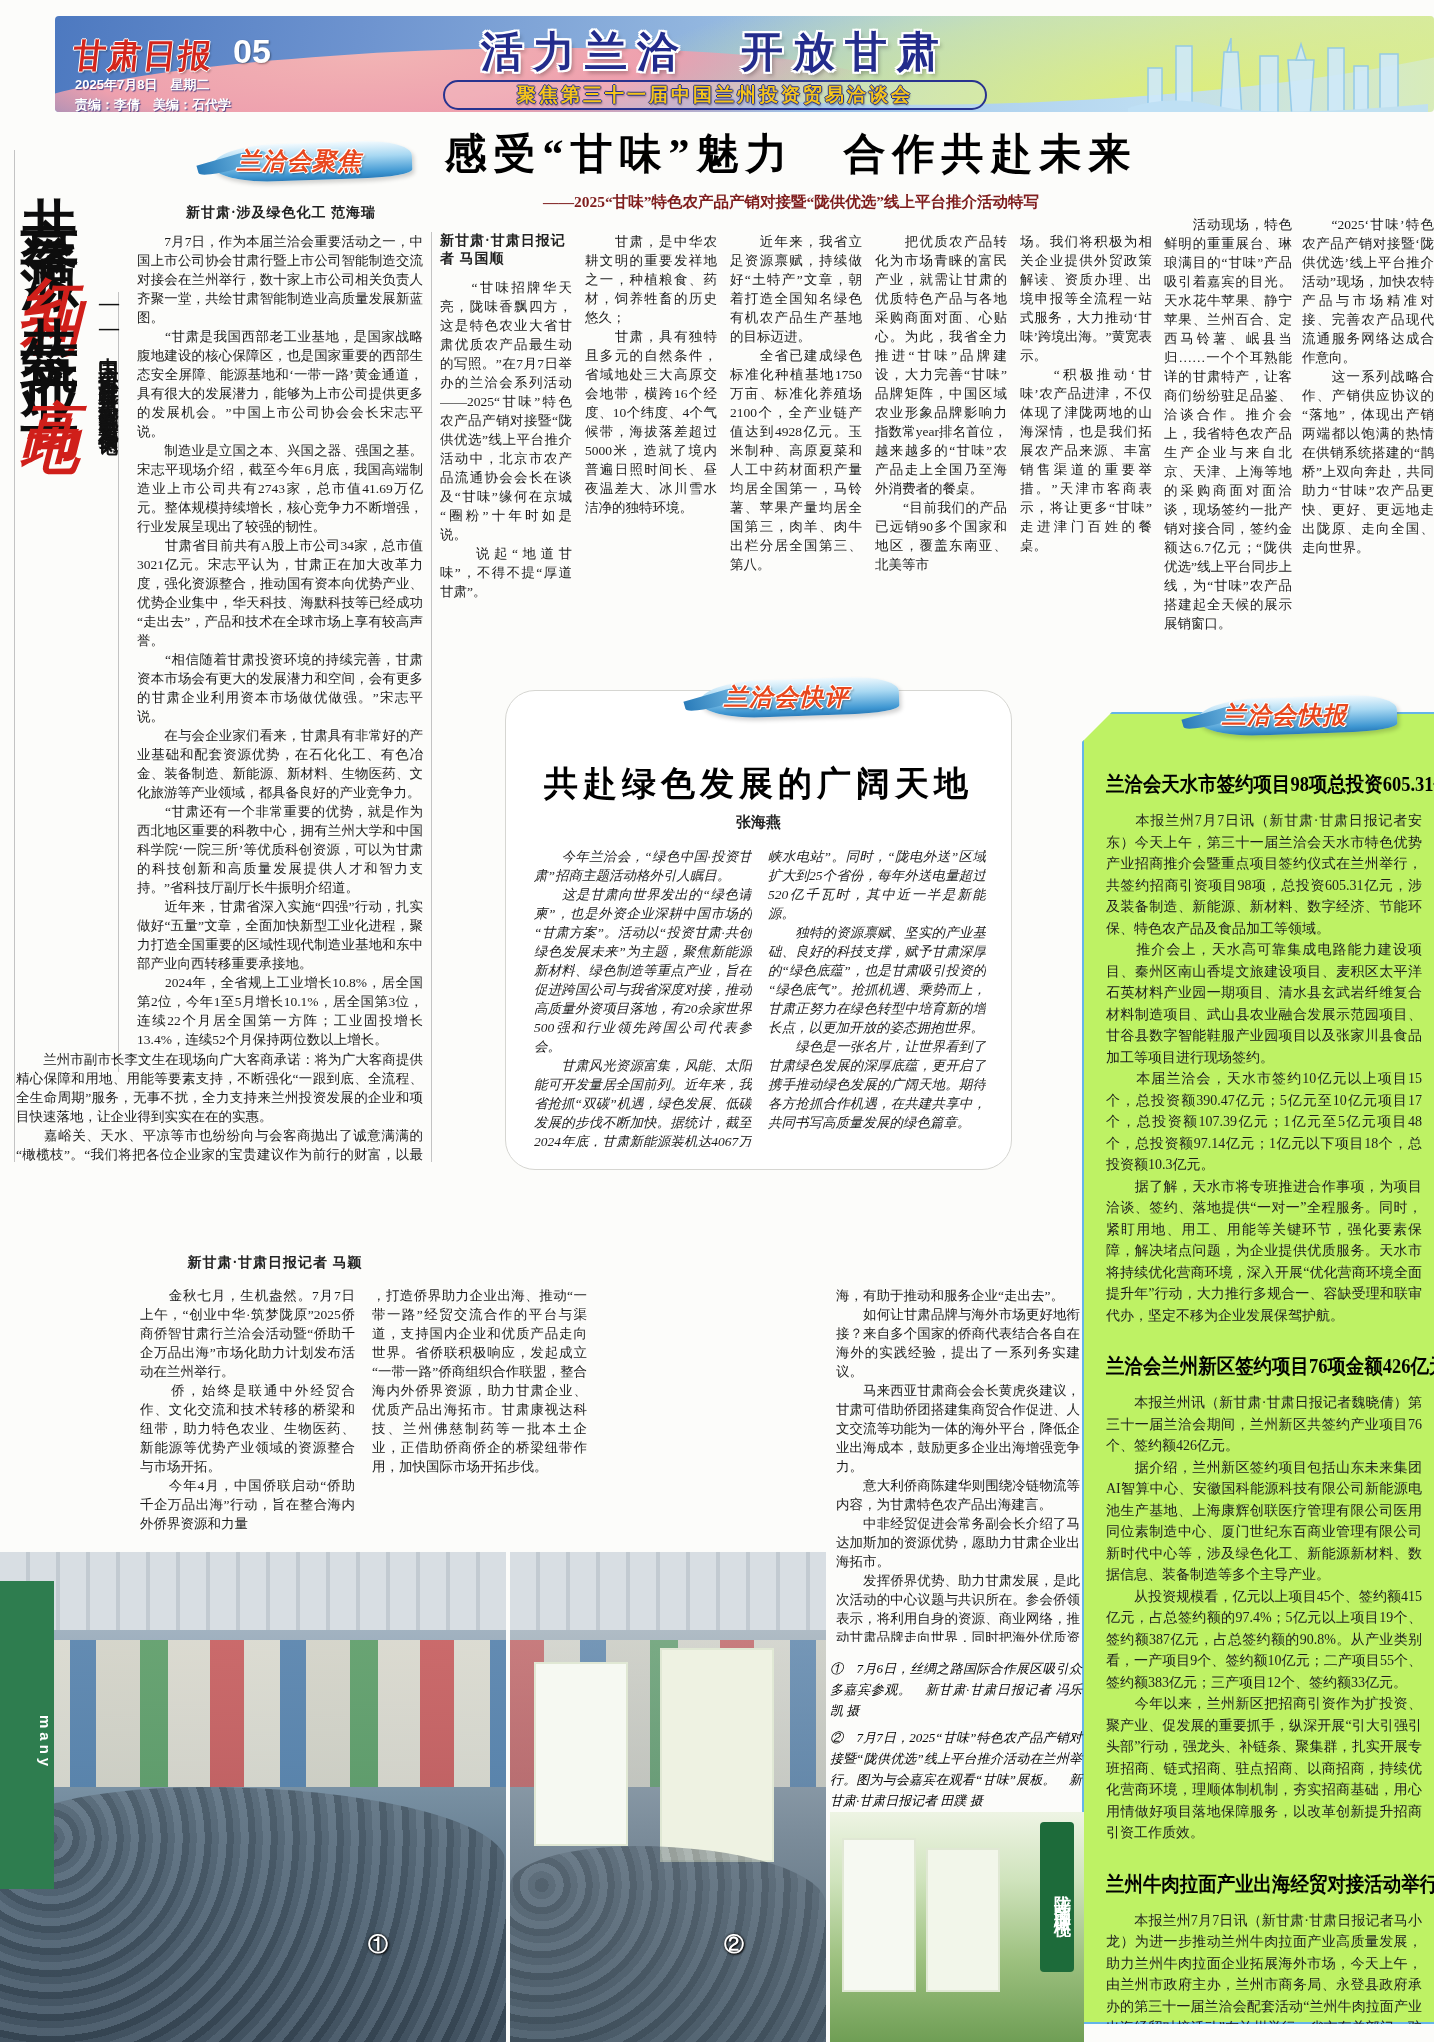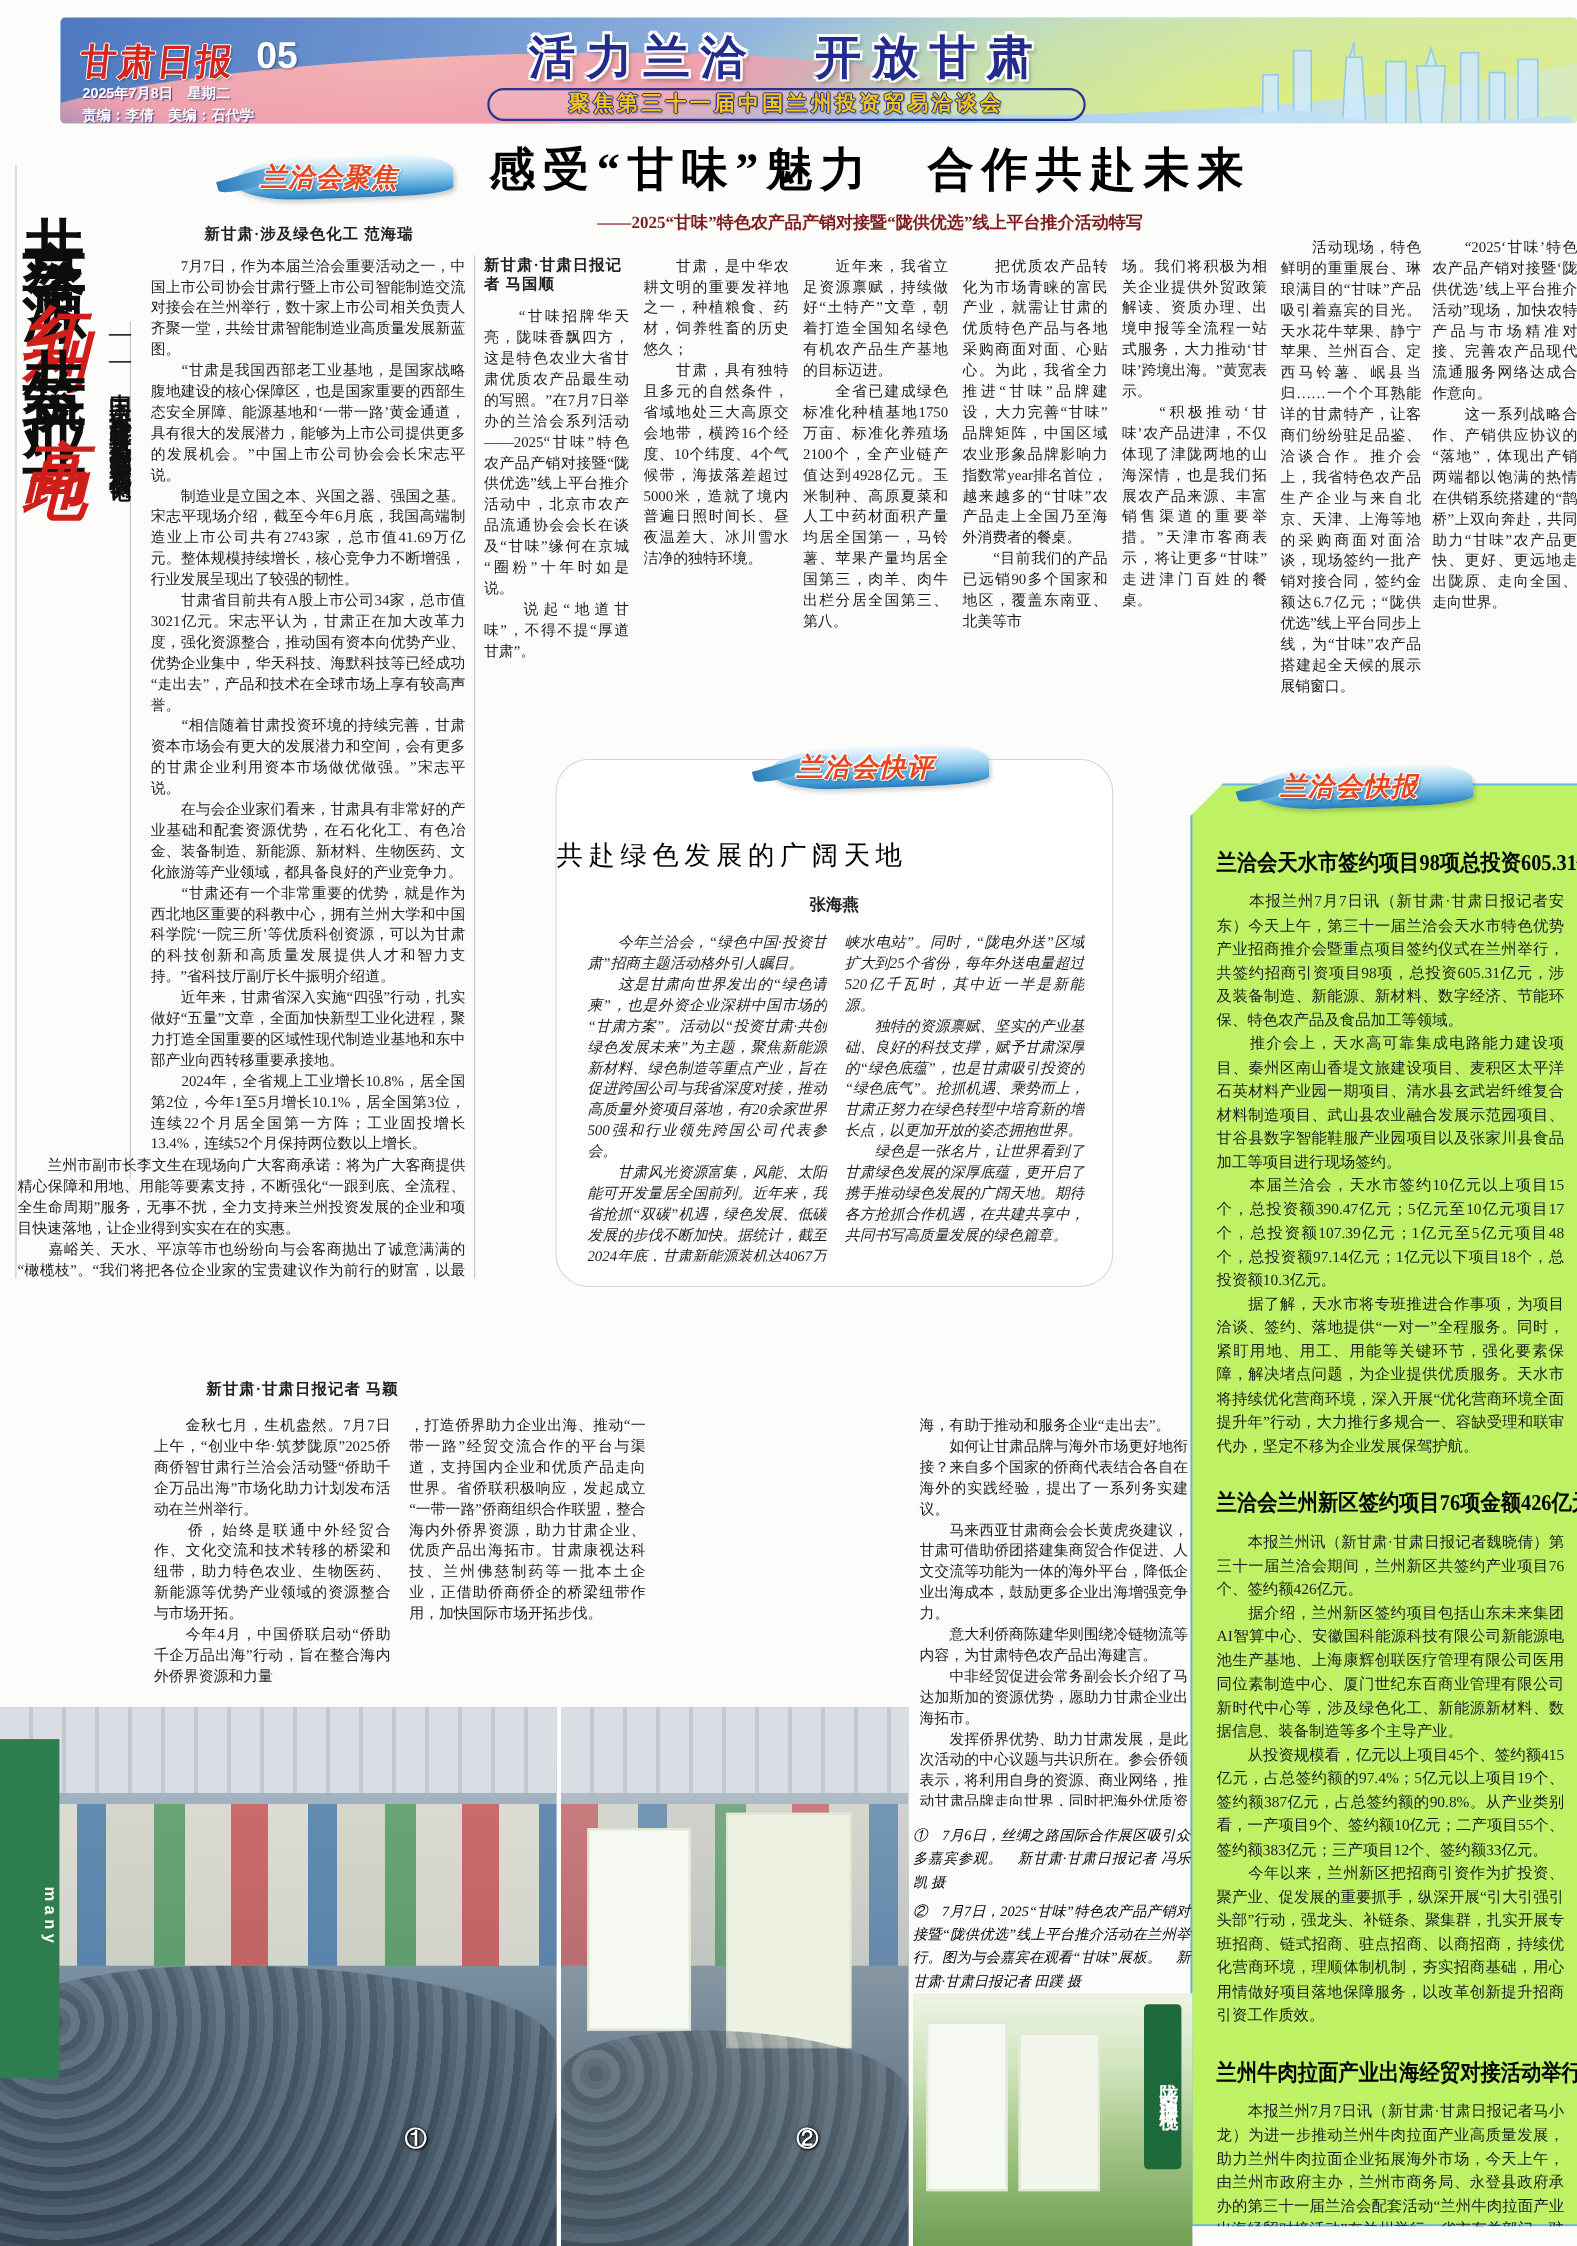--- a/index.html
+++ b/index.html
@@ -51,22 +51,22 @@
   .vert-head .red{color:#d01f1a;font-style:italic;}
   .vert-sub{left:96px;top:292px;height:780px;writing-mode:vertical-rl;text-orientation:upright;
           font-weight:700;font-size:20px;letter-spacing:3px;color:#111;}
   .byline{font-size:14px;font-weight:700;color:#222;text-align:center;letter-spacing:1px;}
   
   .main-headline{font-weight:900;font-size:42px;letter-spacing:7px;text-align:center;color:#000;}
   .main-sub{font-weight:700;font-size:15.5px;text-align:center;color:#7f1d1d;}
   
   .kp-box{left:505px;top:690px;width:505px;height:478px;background:#fff;border:1px solid #d6d6d2;
           border-radius:30px;}
-  .kp-head{position:absolute;left:0;top:70px;width:100%;text-align:left;font-weight:400;
-          font-size:24px;letter-spacing:5px;color:#000;}
+  .kp-head{position:absolute;left:0;top:70px;width:100%;text-align:center;font-weight:700;
+          font-size:34px;letter-spacing:5px;color:#000;}
   .kp-author{position:absolute;left:0;top:122px;width:100%;text-align:center;font-size:15px;
           font-weight:700;color:#222;}
   .kp-col{position:absolute;top:156px;height:300px;font-style:italic;}
   
   .kb-box{left:1082px;top:712px;width:364px;height:1312px;border:2px solid #64b4e8;
           clip-path:polygon(30px 0,100% 0,100% 100%,0 100%,0 30px);
           background:#bef264;box-sizing:border-box;padding:56px 22px 14px 22px;}
   .kb-sq{left:1036px;top:2010px;width:10px;height:10px;background:#3f9fd8;}
   .kb-title{font-weight:900;font-size:20.5px;color:#000;white-space:nowrap;transform:scaleX(.9);
           transform-origin:left center;margin:26px 0 12px 0;}
@@ -203,21 +203,21 @@
     <div class="kb-body">　　本报兰州讯（新甘肃·甘肃日报记者魏晓倩）第三十一届兰洽会期间，兰州新区共签约产业项目76个、签约额426亿元。
 　　据介绍，兰州新区签约项目包括山东未来集团AI智算中心、安徽国科能源科技有限公司新能源电池生产基地、上海康辉创联医疗管理有限公司医用同位素制造中心、厦门世纪东百商业管理有限公司新时代中心等，涉及绿色化工、新能源新材料、数据信息、装备制造等多个主导产业。
 　　从投资规模看，亿元以上项目45个、签约额415亿元，占总签约额的97.4%；5亿元以上项目19个、签约额387亿元，占总签约额的90.8%。从产业类别看，一产项目9个、签约额10亿元；二产项目55个、签约额383亿元；三产项目12个、签约额33亿元。
 　　今年以来，兰州新区把招商引资作为扩投资、聚产业、促发展的重要抓手，纵深开展“引大引强引头部”行动，强龙头、补链条、聚集群，扎实开展专班招商、链式招商、驻点招商、以商招商，持续优化营商环境，理顺体制机制，夯实招商基础，用心用情做好项目落地保障服务，以改革创新提升招商引资工作质效。</div>
     <div class="kb-title">兰州牛肉拉面产业出海经贸对接活动举行</div>
     <div class="kb-body">　　本报兰州7月7日讯（新甘肃·甘肃日报记者马小龙）为进一步推动兰州牛肉拉面产业高质量发展，助力兰州牛肉拉面企业拓展海外市场，今天上午，由兰州市政府主办，兰州市商务局、永登县政府承办的第三十一届兰洽会配套活动“兰州牛肉拉面产业出海经贸对接活动”在兰州举行。省市有关部门、驻外商务代表处、商协会、海内外龙头企业、行业协会等有关负责人及专家学者200余人参加活动。
 　　活动现场，兰州牛肉拉面行业协会负责人为10家驻外商务代表处和商协会授予“兰州牛肉拉面产业推广服务中心”牌照，为16位相关人员授予“兰州牛肉拉面产业宣传推广大使”称号。现场成功签约重点项目22个，签约总金额达10.91亿元，涵盖国际市场拓展、国内连锁布局、供应链优化升级及战略协同合作4个领域。
 　　活动邀请甘肃驻马来西亚商务代表处首席代表、兰州牛肉拉面马来西亚服务推广中心主任马玉田，众创食品产业园总经理郭力源等多位嘉宾围绕海外市场精准开拓、数字化技术赋能、国际化人才培养、跨文化融合与品牌塑造等方面，分享实践经验，为兰州牛肉拉面产业更好适应全球市场提供创新思路和解决方案。活动现场还设置了文化展示、产业链对接、品鉴与体验、电商直播带货4个区域，展示兰州牛肉拉面历史文化、全产业链发展成效、预包装产品等。</div>
   </div>
   <div class="abs kb-sq"></div>
-  <div class="abs badge" style="left:1140px;top:690px;">
+  <div class="abs badge" style="left:1198px;top:690px;">
     <div class="swoosh"></div>
     <div class="label">兰洽会快报</div>
   </div>
 
   <div class="abs byline" style="left:150px;top:1254px;width:250px;">新甘肃·甘肃日报记者 马颖</div>
   <div class="abs txt" style="left:140px;top:1286px;width:215px;height:248px;">　　金秋七月，生机盎然。7月7日上午，“创业中华·筑梦陇原”2025侨商侨智甘肃行兰洽会活动暨“侨助千企万品出海”市场化助力计划发布活动在兰州举行。
 　　侨，始终是联通中外经贸合作、文化交流和技术转移的桥梁和纽带，助力特色农业、生物医药、新能源等优势产业领域的资源整合与市场开拓。
 　　今年4月，中国侨联启动“侨助千企万品出海”行动，旨在整合海内外侨界资源和力量</div>
   <div class="abs txt" style="left:372px;top:1286px;width:215px;height:248px;">，打造侨界助力企业出海、推动“一带一路”经贸交流合作的平台与渠道，支持国内企业和优质产品走向世界。省侨联积极响应，发起成立“一带一路”侨商组织合作联盟，整合海内外侨界资源，助力甘肃企业、优质产品出海拓市。甘肃康视达科技、兰州佛慈制药等一批本土企业，正借助侨商侨企的桥梁纽带作用，加快国际市场开拓步伐。</div>
   <div class="abs txt" style="left:836px;top:1286px;width:244px;height:356px;">海，有助于推动和服务企业“走出去”。

